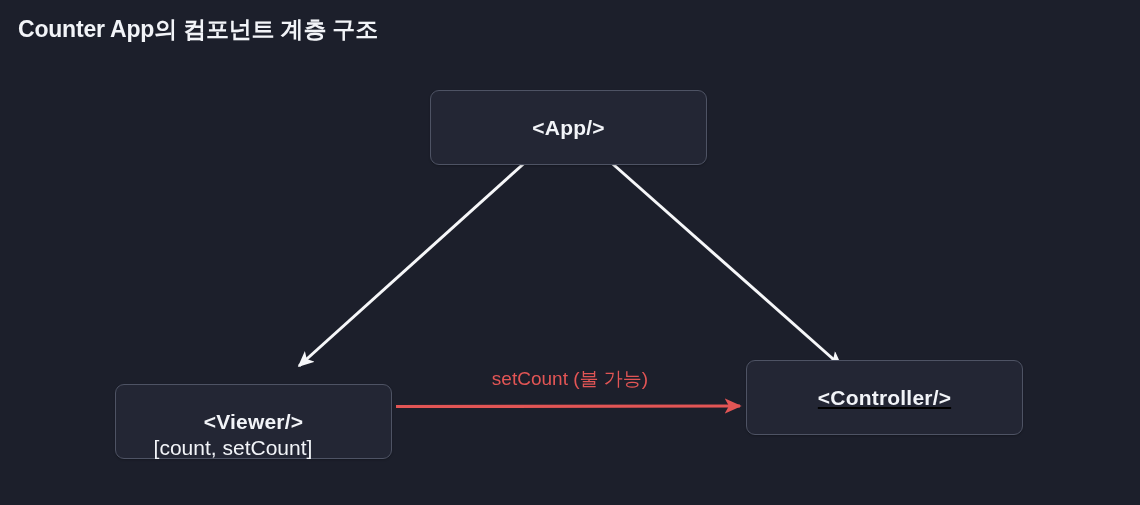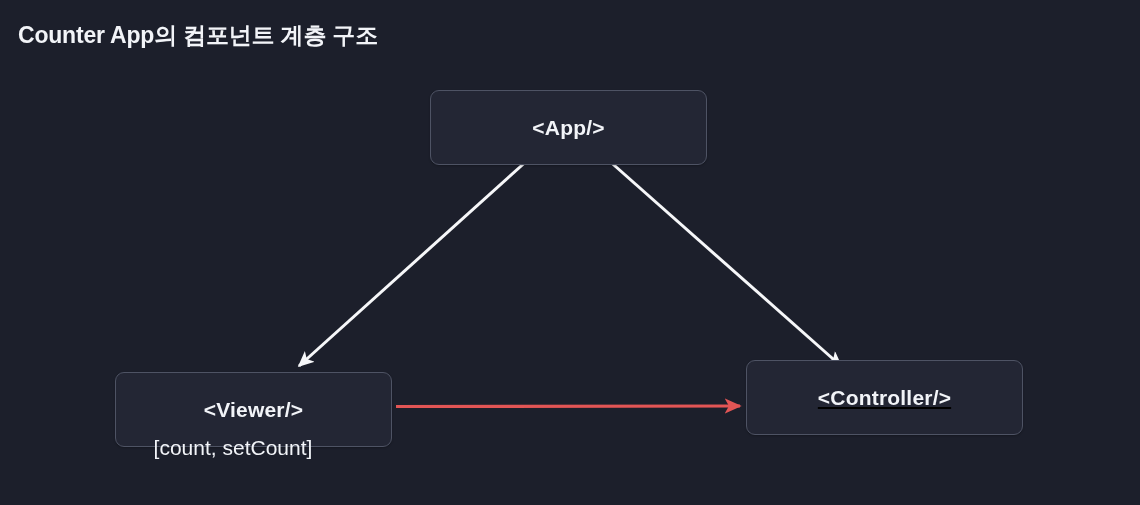--- a/index.html
+++ b/index.html
@@ -13,42 +13,42 @@
   *{box-sizing:border-box;}
   html,body{margin:0;padding:0;}
   body{
     width:1140px;height:505px;
     background:var(--background);
     font-family:"Liberation Sans","DejaVu Sans",sans-serif;
     overflow:hidden;position:relative;
   }
   .stage{position:absolute;inset:0;}
   .title{
-    position:absolute;left:18px;top:20px;margin:0;
+    position:absolute;left:18px;top:14px;margin:0;
     font-size:23px;font-weight:700;color:var(--text);
     letter-spacing:-0.2px;
   }
   .edges{position:absolute;left:0;top:0;width:1140px;height:505px;pointer-events:none;}
   .edge-white{stroke:var(--arrow);stroke-width:3;}
   .edge-red{stroke:var(--accent-red);stroke-width:3.2;}
   .marker-white{fill:var(--arrow);}
   .marker-red{fill:var(--accent-red);}
   .node{
     position:absolute;width:277px;height:75px;
     background:var(--node-fill);
     border:1px solid var(--node-border);
     border-radius:9px;
     display:flex;align-items:center;justify-content:center;
     box-shadow:0 1px 2px rgba(0,0,0,0.25);
   }
   .node-label{
     color:var(--text);font-size:21px;font-weight:700;letter-spacing:0.2px;
   }
   .node-app{left:430px;top:90px;}
-  .node-viewer{left:115px;top:372px;}
+  .node-viewer{left:115px;top:384px;}
   .node-controller{left:746px;top:360px;text-decoration:underline;}
   .edge-label{
     position:absolute;left:395px;top:366px;width:350px;
     text-align:center;color:var(--accent-red);
     font-size:19px;font-weight:400;
   }
   .state-label{
     position:absolute;left:115px;top:436px;width:236px;
     text-align:center;color:var(--text);
     font-size:21px;font-weight:400;
@@ -80,16 +80,17 @@
   </div>
 
   <div class="node node-viewer">
     <span class="node-label">&lt;Viewer/&gt;</span>
   </div>
 
   <div class="node node-controller">
     <span class="node-label">&lt;Controller/&gt;</span>
   </div>
 
+  <div class="edge-label">setCount (불 가능)</div>
 
   <div class="state-label">[count, setCount]</div>
 
 </div>
 
 </body></html>

